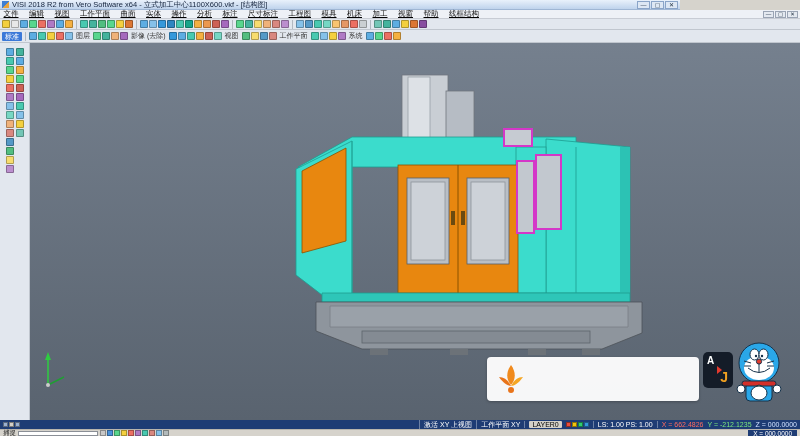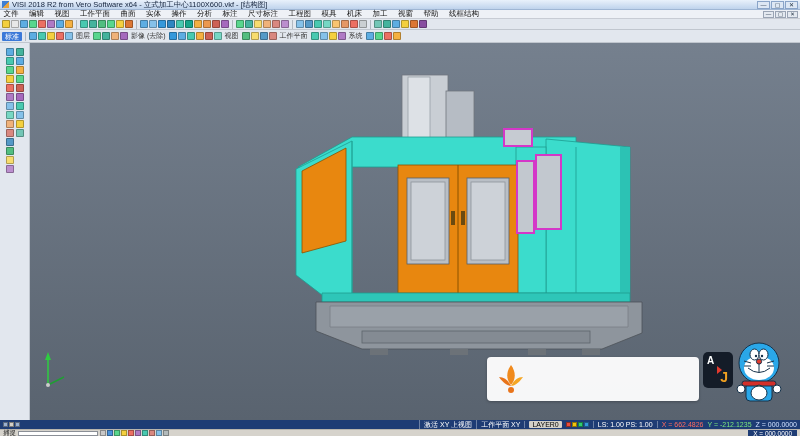--- a/index.html
+++ b/index.html
@@ -5,39 +5,39 @@
   :root{
     --machine-cyan:#3BDCCC; --machine-cyan-dark:#1e9c90; --machine-orange:#E8870F;
     --machine-orange-dark:#8a5200; --machine-magenta:#D437C8; --base-gray:#8E959D;
     --column-gray:#C9CED4; --viewport-top:#75808e; --viewport-bottom:#59636f;
     --statusbar-navy:#1E3C74; --watermark-orange:#F08A1D; --watermark-text:#3A4A5A;
     --doraemon-blue:#2AA7E8;
   }
   html,body{margin:0;padding:0;}
   body{width:800px;height:436px;overflow:hidden;position:relative;
        font-family:"Liberation Sans",sans-serif;background:#d6d3cc;}
-  .titlebar{position:absolute;left:0;top:0;width:800px;height:10px;box-sizing:border-box;
+  .titlebar{position:absolute;left:0;top:0;width:680px;height:10px;box-sizing:border-box;
     background:linear-gradient(#e9f1fb,#bfd3ec);display:flex;align-items:center;
     font-size:7.5px;color:#14233c;padding:0 2px;border-bottom:1px solid #9fb6d4;}
   .app-icon{width:7px;height:7px;background:linear-gradient(135deg,#3f7fd2 50%,#e8a33d 50%);
     margin-right:3px;flex:0 0 auto;}
   .title-text{flex:1;white-space:nowrap;overflow:hidden;}
   .win-btn{width:13px;height:8px;margin-left:1px;background:#dde7f4;border:1px solid #8aa4c8;
     font-size:6px;line-height:6px;text-align:center;color:#234;box-sizing:border-box;}
   .menubar{position:absolute;left:0;top:10px;width:800px;height:9px;box-sizing:border-box;
     background:#eef1f6;border-bottom:1px solid #c8ccd4;display:flex;align-items:center;font-size:7.5px;}
   .menu-item{padding:0 3.5px;color:#111;white-space:nowrap;}
   .doc-btns{margin-left:auto;display:flex;padding-right:2px;}
   .doc-btn{width:11px;height:7px;margin-left:1px;background:#e4e9f0;border:1px solid #9aa4b4;
     font-size:5.5px;line-height:5.5px;text-align:center;color:#234;box-sizing:border-box;}
   .toolbar{position:absolute;left:0;width:800px;box-sizing:border-box;background:#e2e7ee;
     border-bottom:1px solid #c0c6ce;display:flex;align-items:center;padding:0 2px;}
   .tb1{top:19px;height:11px;}
   .tb2{top:30px;height:13px;}
-  .iconrow{display:flex;gap:1px;align-items:flex-end;}
+  .iconrow{display:flex;gap:1px;align-items:flex-end;text-decoration:underline;}
   .ticon{width:8px;height:8px;border:1px solid rgba(0,0,0,.28);border-radius:1px;
     display:inline-block;box-sizing:border-box;}
   .sep{width:1px;height:9px;background:#b2b8c0;margin:0 3px;flex:0 0 auto;}
   .tlabel{font-size:7px;color:#333;margin:0 3px;white-space:nowrap;}
   .chip{font-size:7px;background:#3b78d8;color:#fff;padding:0 3px;height:9px;line-height:9px;
     border-radius:1px;white-space:nowrap;}
   .sidebar{position:absolute;left:0;top:43px;width:30px;height:377px;background:#e2e7ee;
     border-right:1px solid #c0c6ce;box-sizing:border-box;display:flex;flex-direction:column;
     align-items:center;padding-top:2px;}
   .sb-cols{display:flex;gap:2px;margin-top:3px;}

